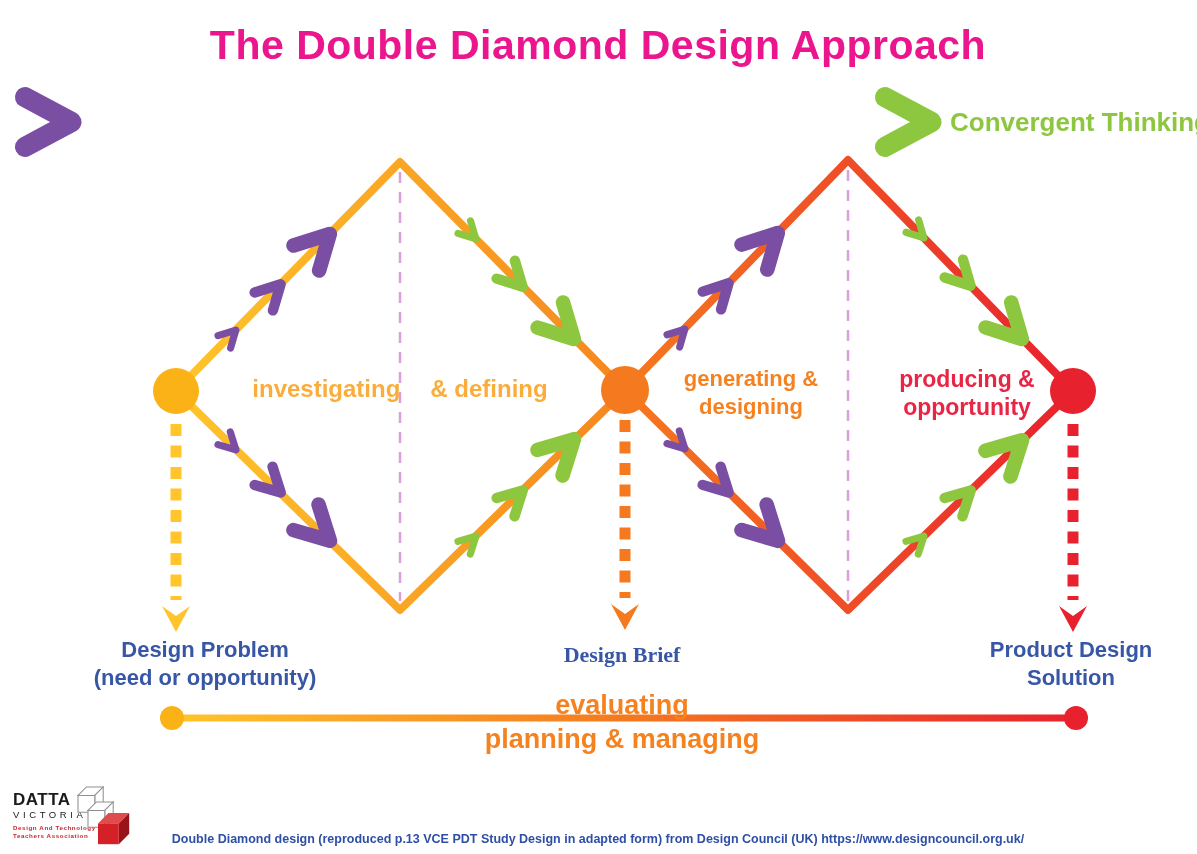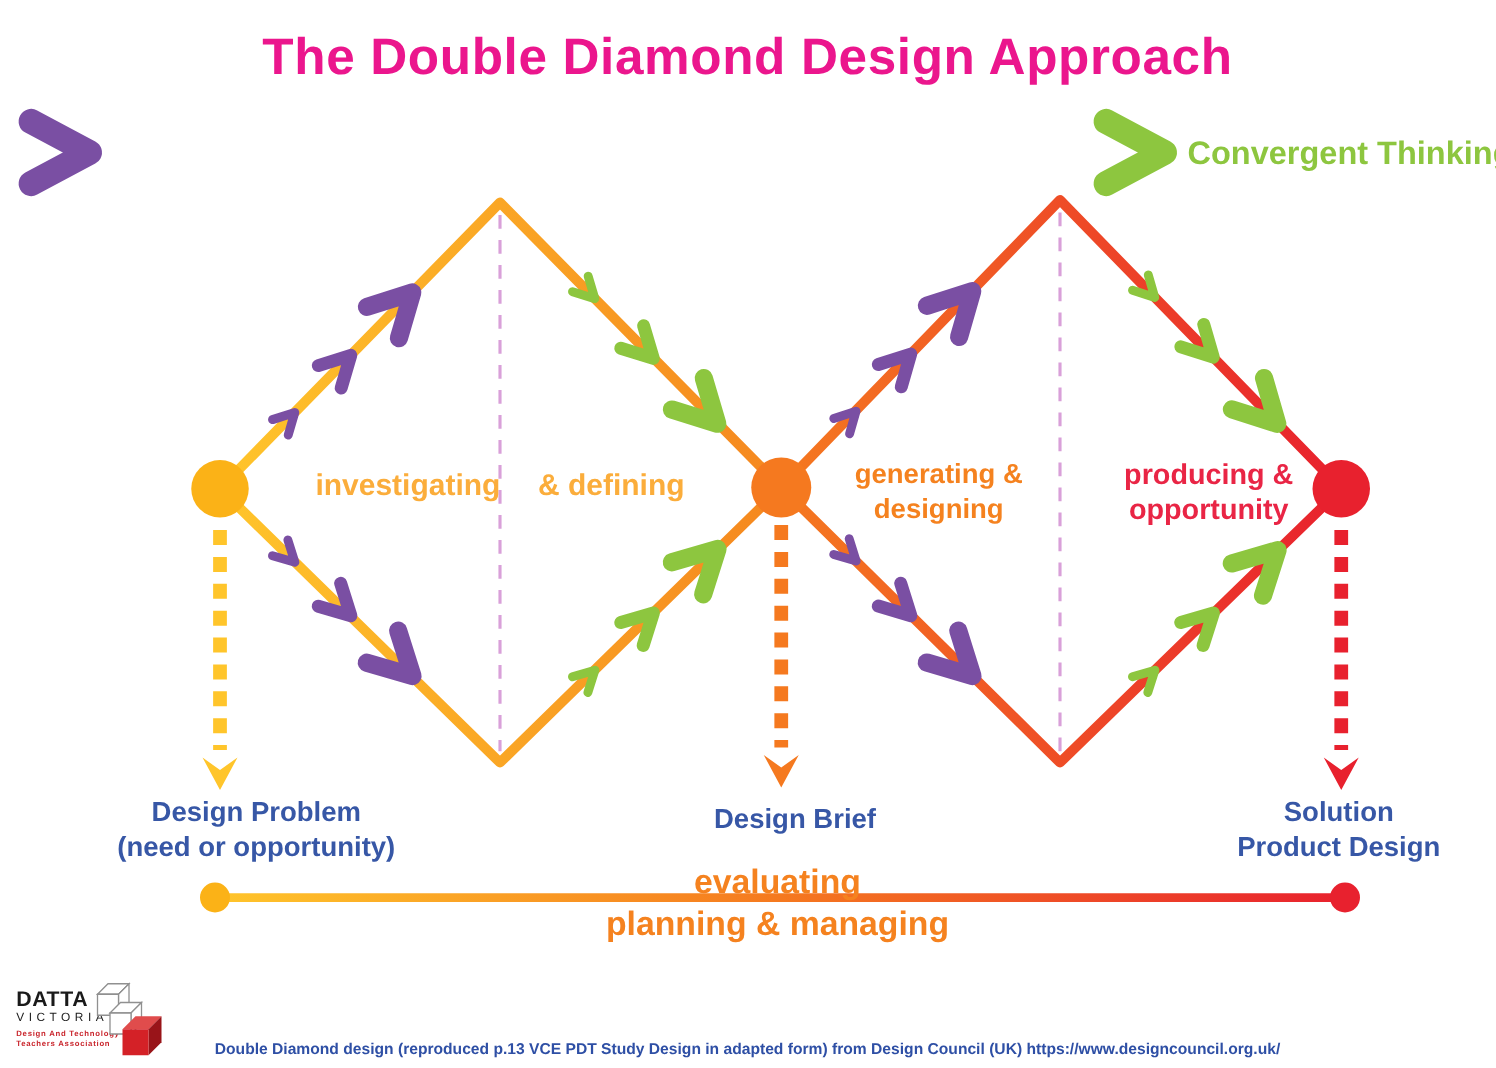--- a/index.html
+++ b/index.html
@@ -10,21 +10,21 @@
   .title{top:22px;left:598px;font-size:41px;font-weight:700;letter-spacing:.5px;color:#EB168D;white-space:nowrap;}
   .legend-label{top:107px;font-size:26px;font-weight:600;white-space:nowrap;}
   .legend-div{left:92px;color:#7A4FA3;}
   .legend-con{left:950px;color:#8DC63F;}
   .stage1{top:375px;left:400px;transform:translateX(-50%);display:flex;gap:30px;
           font-size:24px;font-weight:600;color:#FBAD3B;white-space:nowrap;}
   .stage2{top:365px;left:751px;font-size:22px;line-height:28px;font-weight:600;color:#F5821F;white-space:nowrap;}
   .stage3{top:365px;left:941px;font-size:23px;line-height:28px;font-weight:600;color:#E92545;white-space:nowrap;margin-left:26px;}
   .outcome{font-size:22px;line-height:28px;font-weight:600;color:#3757A6;white-space:nowrap;}
   .outcome-problem{top:636px;left:205px;}
-  .outcome-brief{top:641px;left:636px;}
+  .outcome-brief{top:641px;left:622px;font-family:Liberation Serif, serif;}
   .outcome-solution{top:636px;left:1071px;}
   .base-label{font-size:27px;font-weight:600;color:#F5821F;white-space:nowrap;left:622px;}
   .base-eval{top:690px;}
   .base-plan{top:724px;}
   .citation{top:832px;left:598px;font-size:12.5px;font-weight:600;color:#2E4FA5;white-space:nowrap;}
   .logo{left:13px;top:792px;width:160px;color:#1A1A1A;}
   .logo-name{font-size:17px;font-weight:700;letter-spacing:.5px;line-height:15px;}
   .logo-region{font-size:9.5px;font-weight:500;letter-spacing:3.6px;line-height:12px;margin-top:2px;}
   .logo-tag{font-size:6.2px;font-weight:700;letter-spacing:.6px;line-height:7.5px;color:#C9252C;margin-top:3px;}
   svg{display:block;}
@@ -147,22 +147,22 @@
   </div>
 
   <div class="abs outcome outcome-problem ctr">
     <div>Design Problem</div>
     <div>(need or opportunity)</div>
   </div>
 
   <div class="abs outcome outcome-brief ctr">Design Brief</div>
 
   <div class="abs outcome outcome-solution ctr">
+    <div>Product Design</div>
     <div>Solution</div>
-    <div>Product Design</div>
   </div>
 
   <div class="abs base-label base-eval ctr">evaluating</div>
   <div class="abs base-label base-plan ctr">planning &amp; managing</div>
 
   <div class="abs citation ctr">Double Diamond design (reproduced p.13 VCE PDT Study Design in adapted form) from Design Council (UK) https://www.designcouncil.org.uk/</div>
 
   <div class="abs logo">
     <div class="logo-name">DATTA</div>
     <div class="logo-region">VICTORIA</div>

